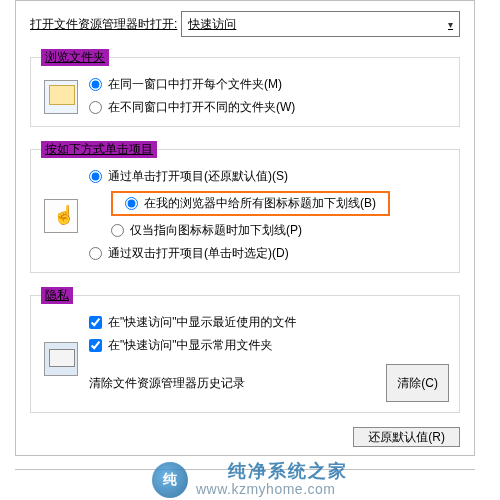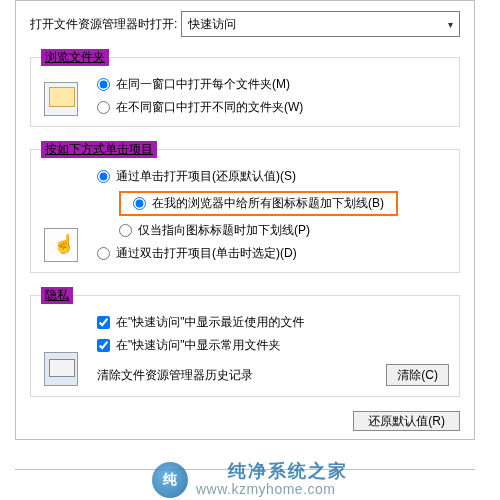--- a/index.html
+++ b/index.html
@@ -21,20 +21,21 @@
     width: 460px;
     border: 1px solid #c0c0c0;
     background: #fff;
     padding: 10px 14px 8px 14px;
   }
   .toprow {
     display: flex;
     align-items: center;
     gap: 4px;
     margin-bottom: 12px;
+    text-decoration: underline;
   }
   .toprow label { white-space: nowrap; }
   .combo {
     flex: 1;
     display: flex;
     align-items: center;
     justify-content: space-between;
     height: 26px;
     border: 1px solid #7a7a7a;
     background: #fff;
@@ -49,22 +50,22 @@
   }
   fieldset legend {
     padding: 0 4px;
     font-size: 12px;
     color: #000;
     background: #a21caf;
     text-decoration: underline;
   }
   .row {
     display: flex;
-    align-items: flex-end;
-    gap: 16px;
+    align-items: center;
+    gap: 8px;
   }
   .iconcell {
     width: 40px;
     display: flex;
     flex-direction: column;
     align-items: center;
     padding-top: 2px;
   }
   .iconbox {
     width: 34px; height: 34px;
@@ -101,21 +102,21 @@
     display: inline-flex;
     align-items: center;
     gap: 6px;
   }
   .history-row {
     display:flex; align-items:center; gap:8px; margin-top:4px;
   }
   .history-row .lbl { flex:1; }
   .btn {
     display:inline-flex; align-items:center; justify-content:center;
-    height:22px; padding:0 10px;
+    height:38px; padding:0 10px;
     border:1px solid #8a8a8a; background:#f0f0f0;
     font-size:12px; color:#000;
   }
   .btn.big { height:20px; padding:0 14px; }
   .footer {
     display:flex; justify-content:flex-end; margin-top:4px;
   }
   .bottom-strip {
     position:absolute;
     left:15px; width:460px;

